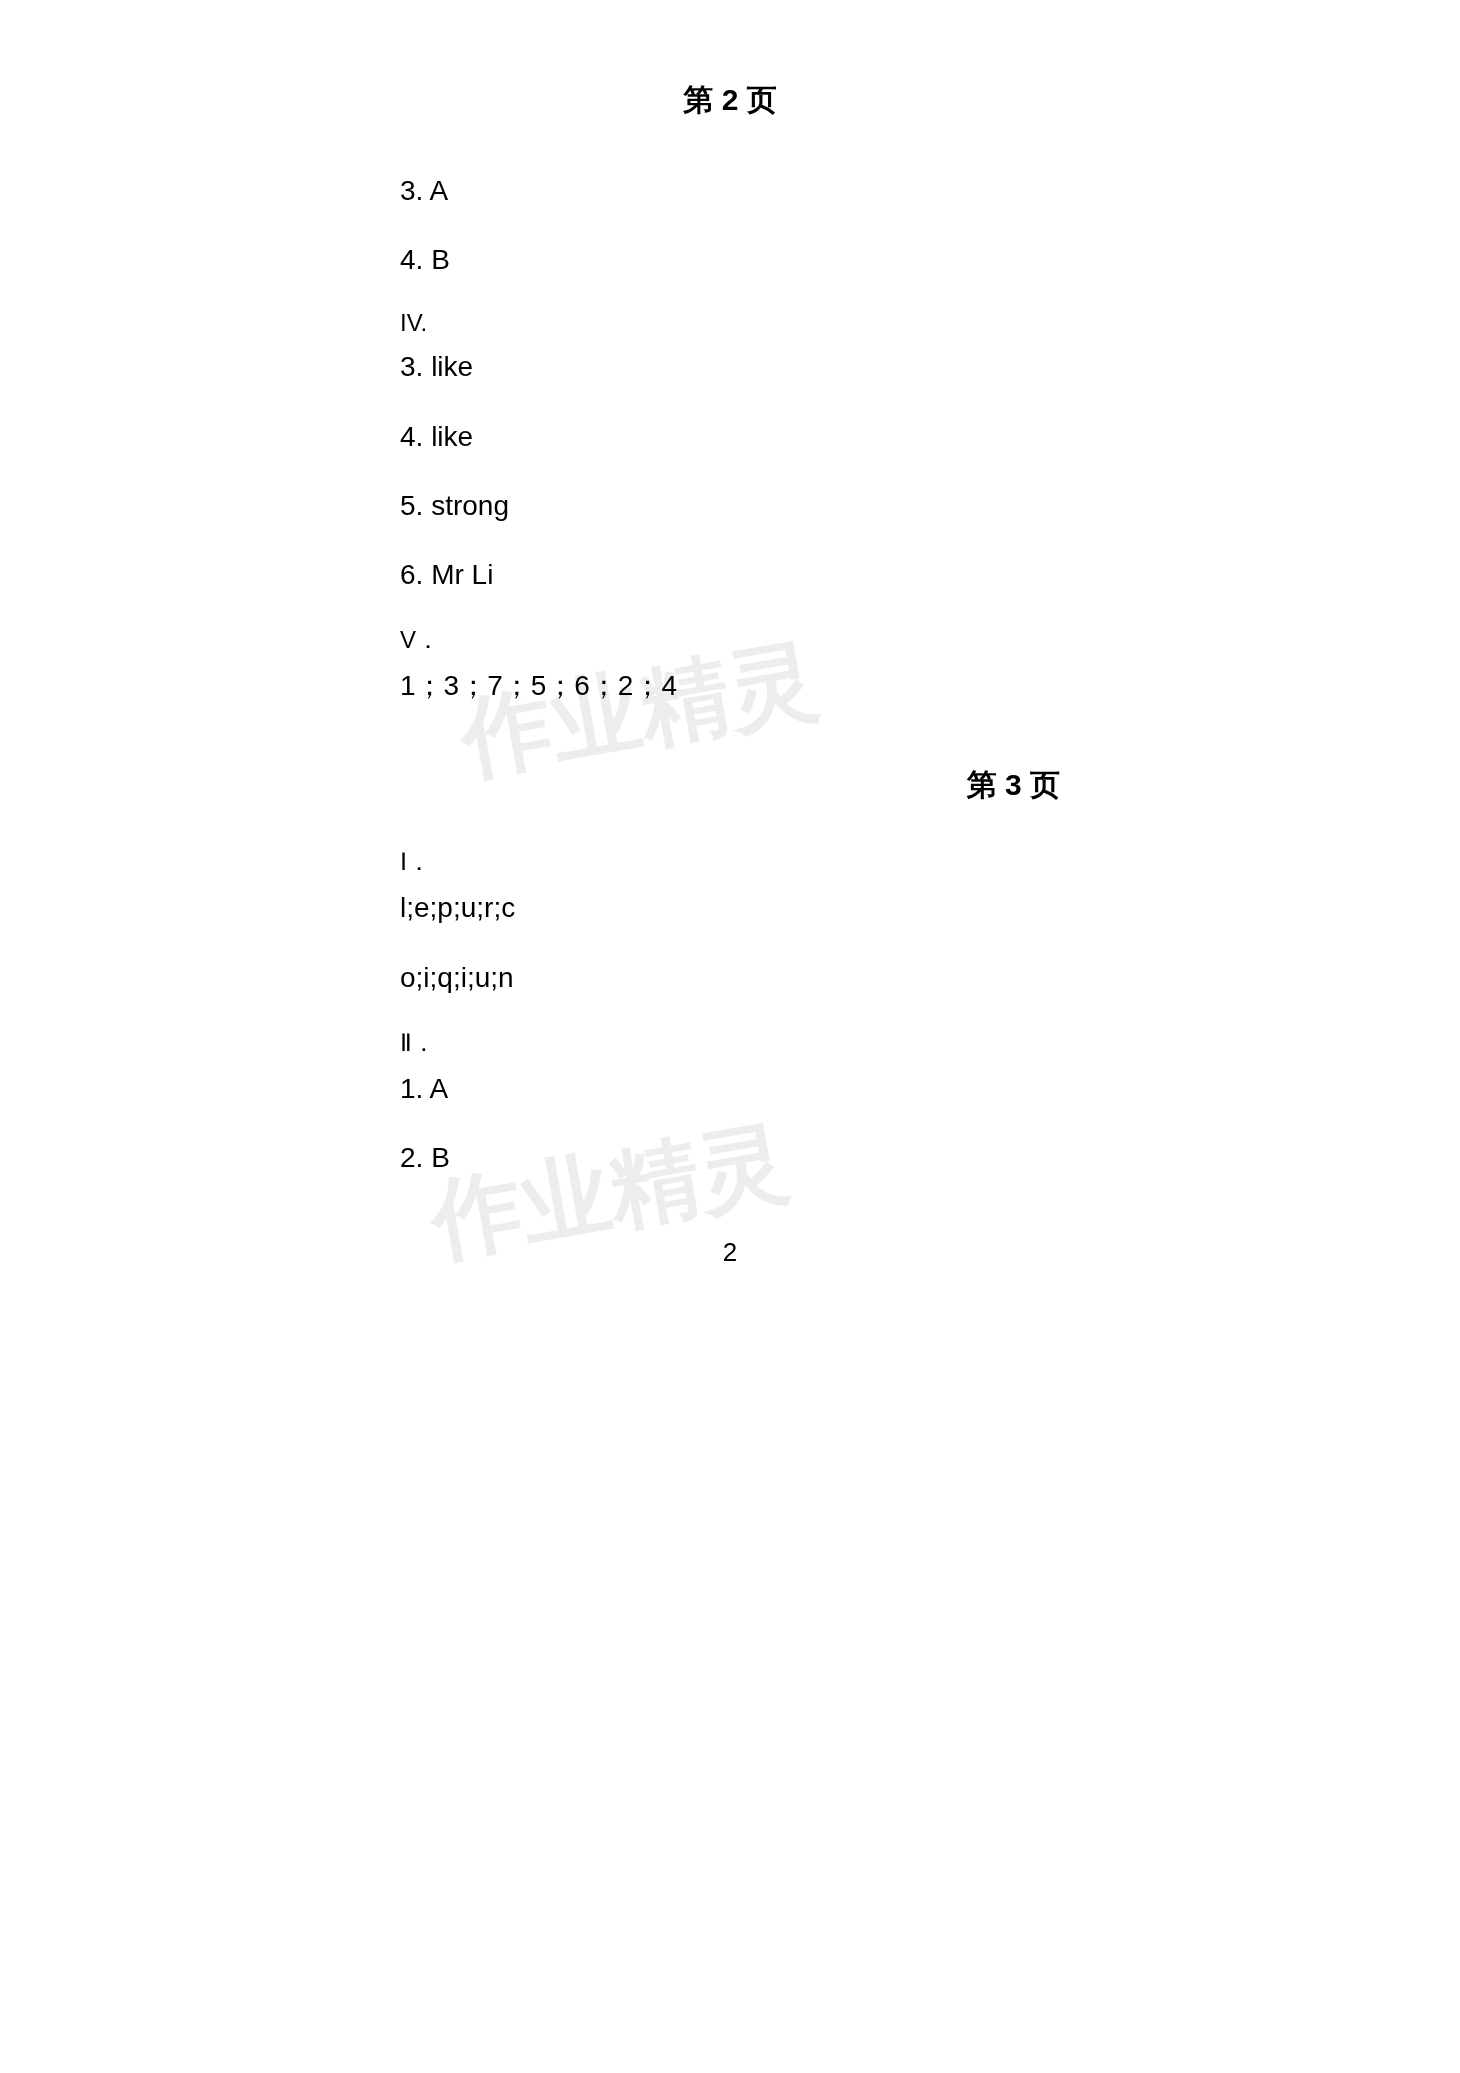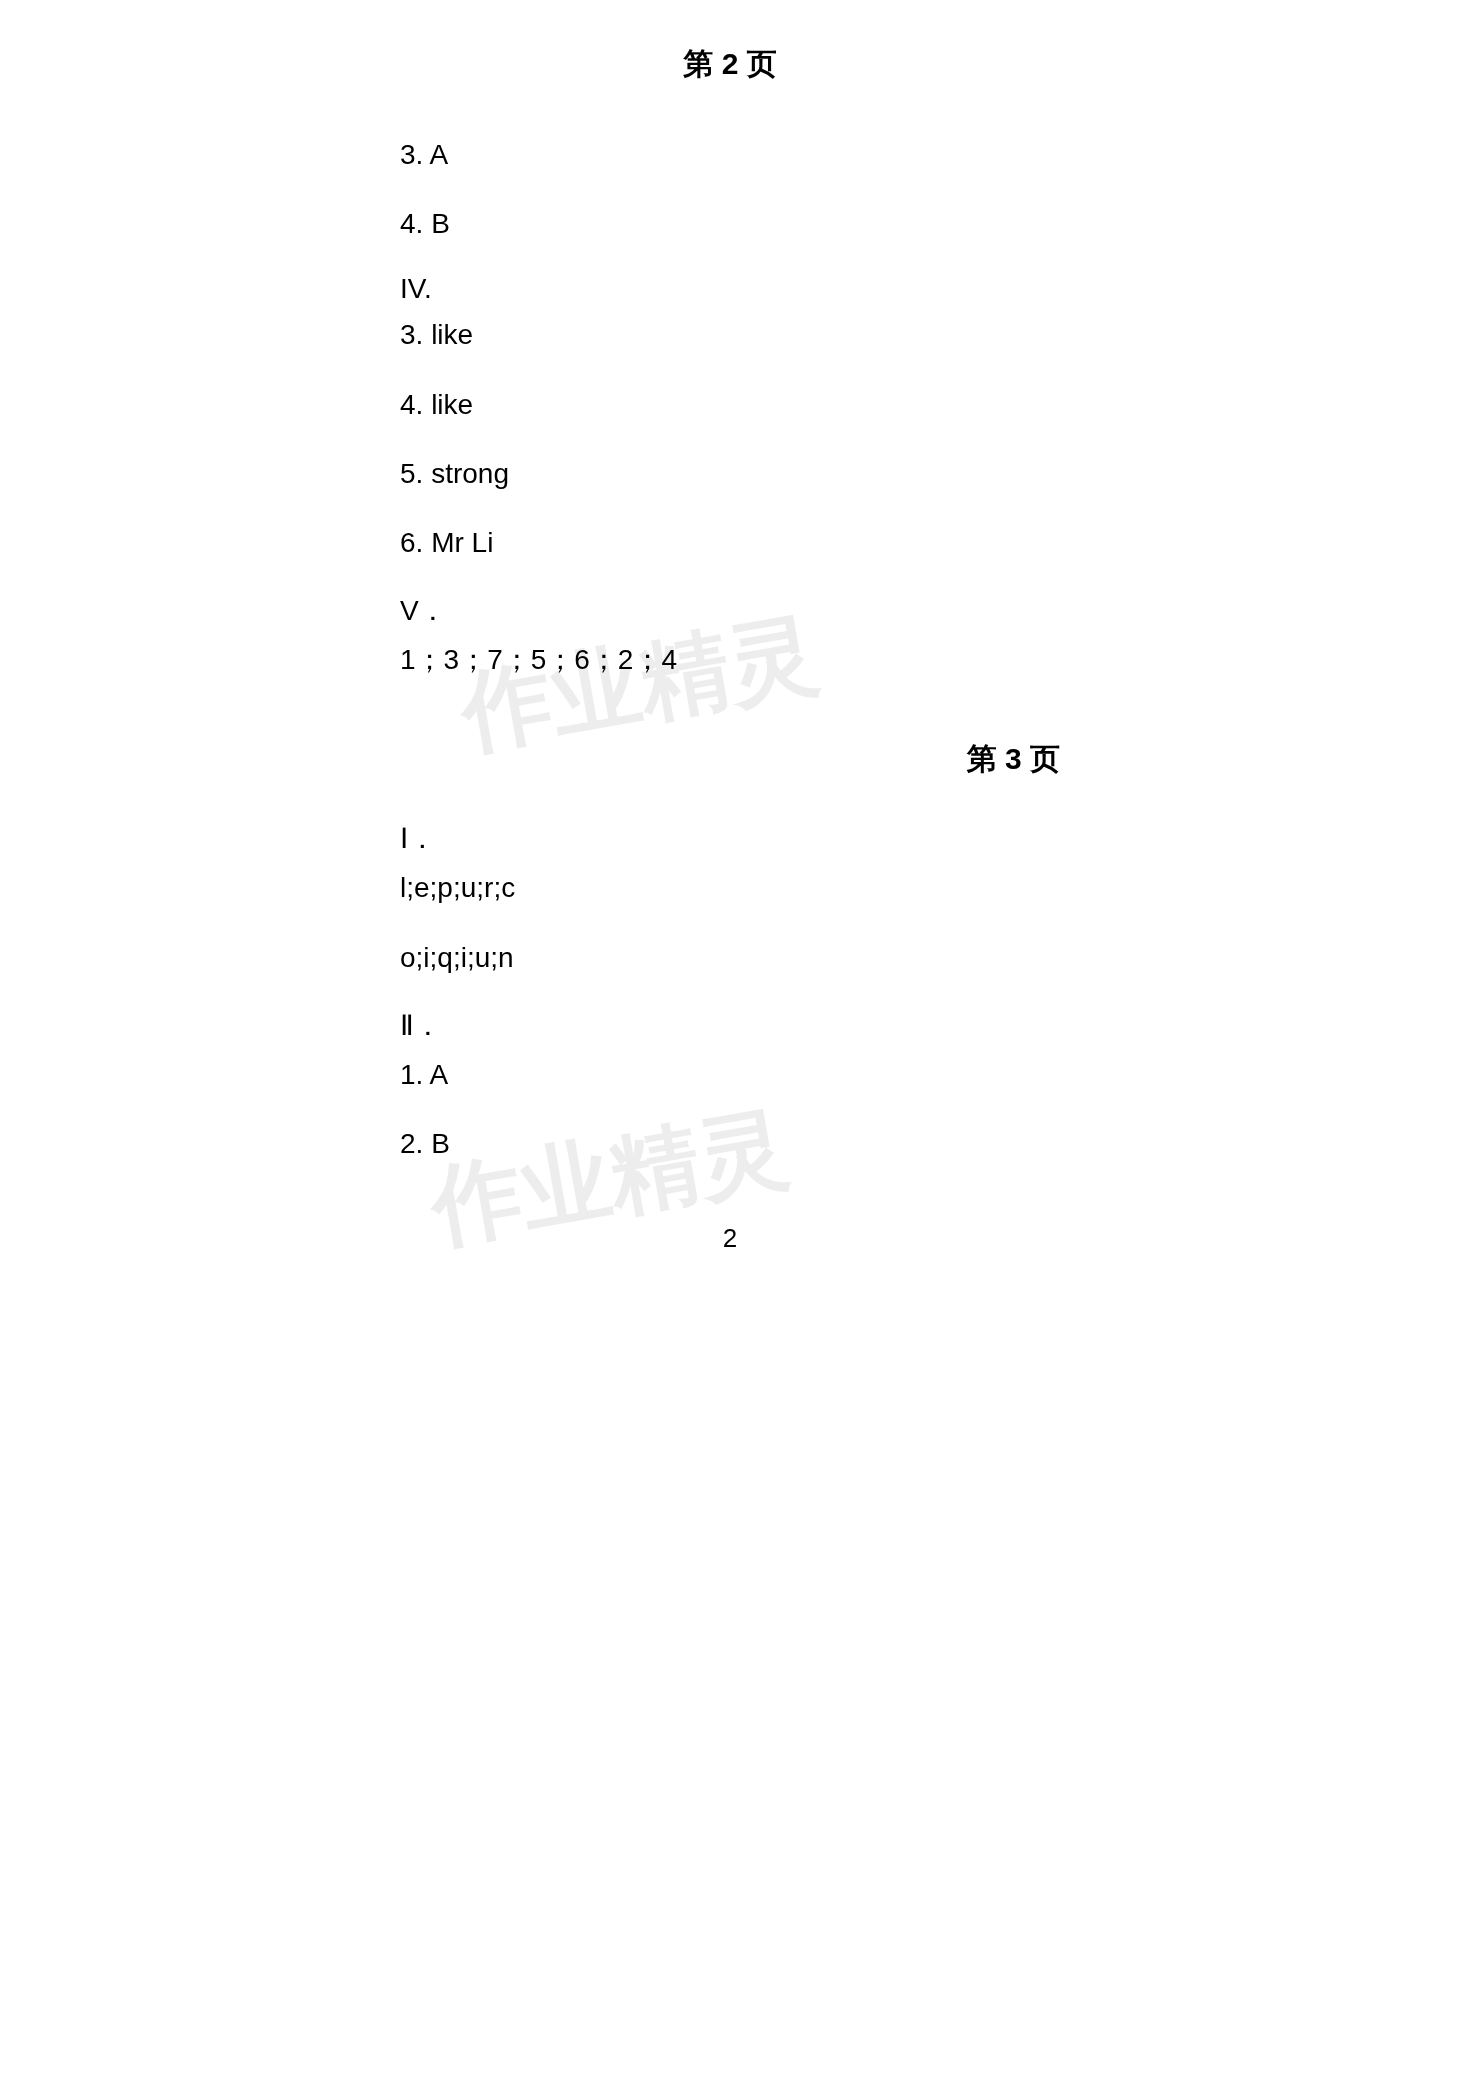--- a/index.html
+++ b/index.html
@@ -15,33 +15,33 @@
       color: #000000;
       width: 1460px;
       min-height: 2073px;
       position: relative;
     }
 
     .page-container {
       width: 100%;
       max-width: 900px;
       margin: 0 auto;
-      padding: 44px 120px;
+      padding: 80px 120px;
       position: relative;
     }
 
     .page-header {
       text-align: center;
       font-weight: bold;
       font-size: 30px;
       margin-bottom: 50px;
     }
 
     .section-title {
-      font-size: 28px;
+      font-size: 24px;
       font-weight: normal;
       margin-bottom: 30px;
       margin-top: 10px;
     }
 
     .answer-item {
       font-size: 28px;
       margin-bottom: 30px;
       line-height: 1.4;
     }

